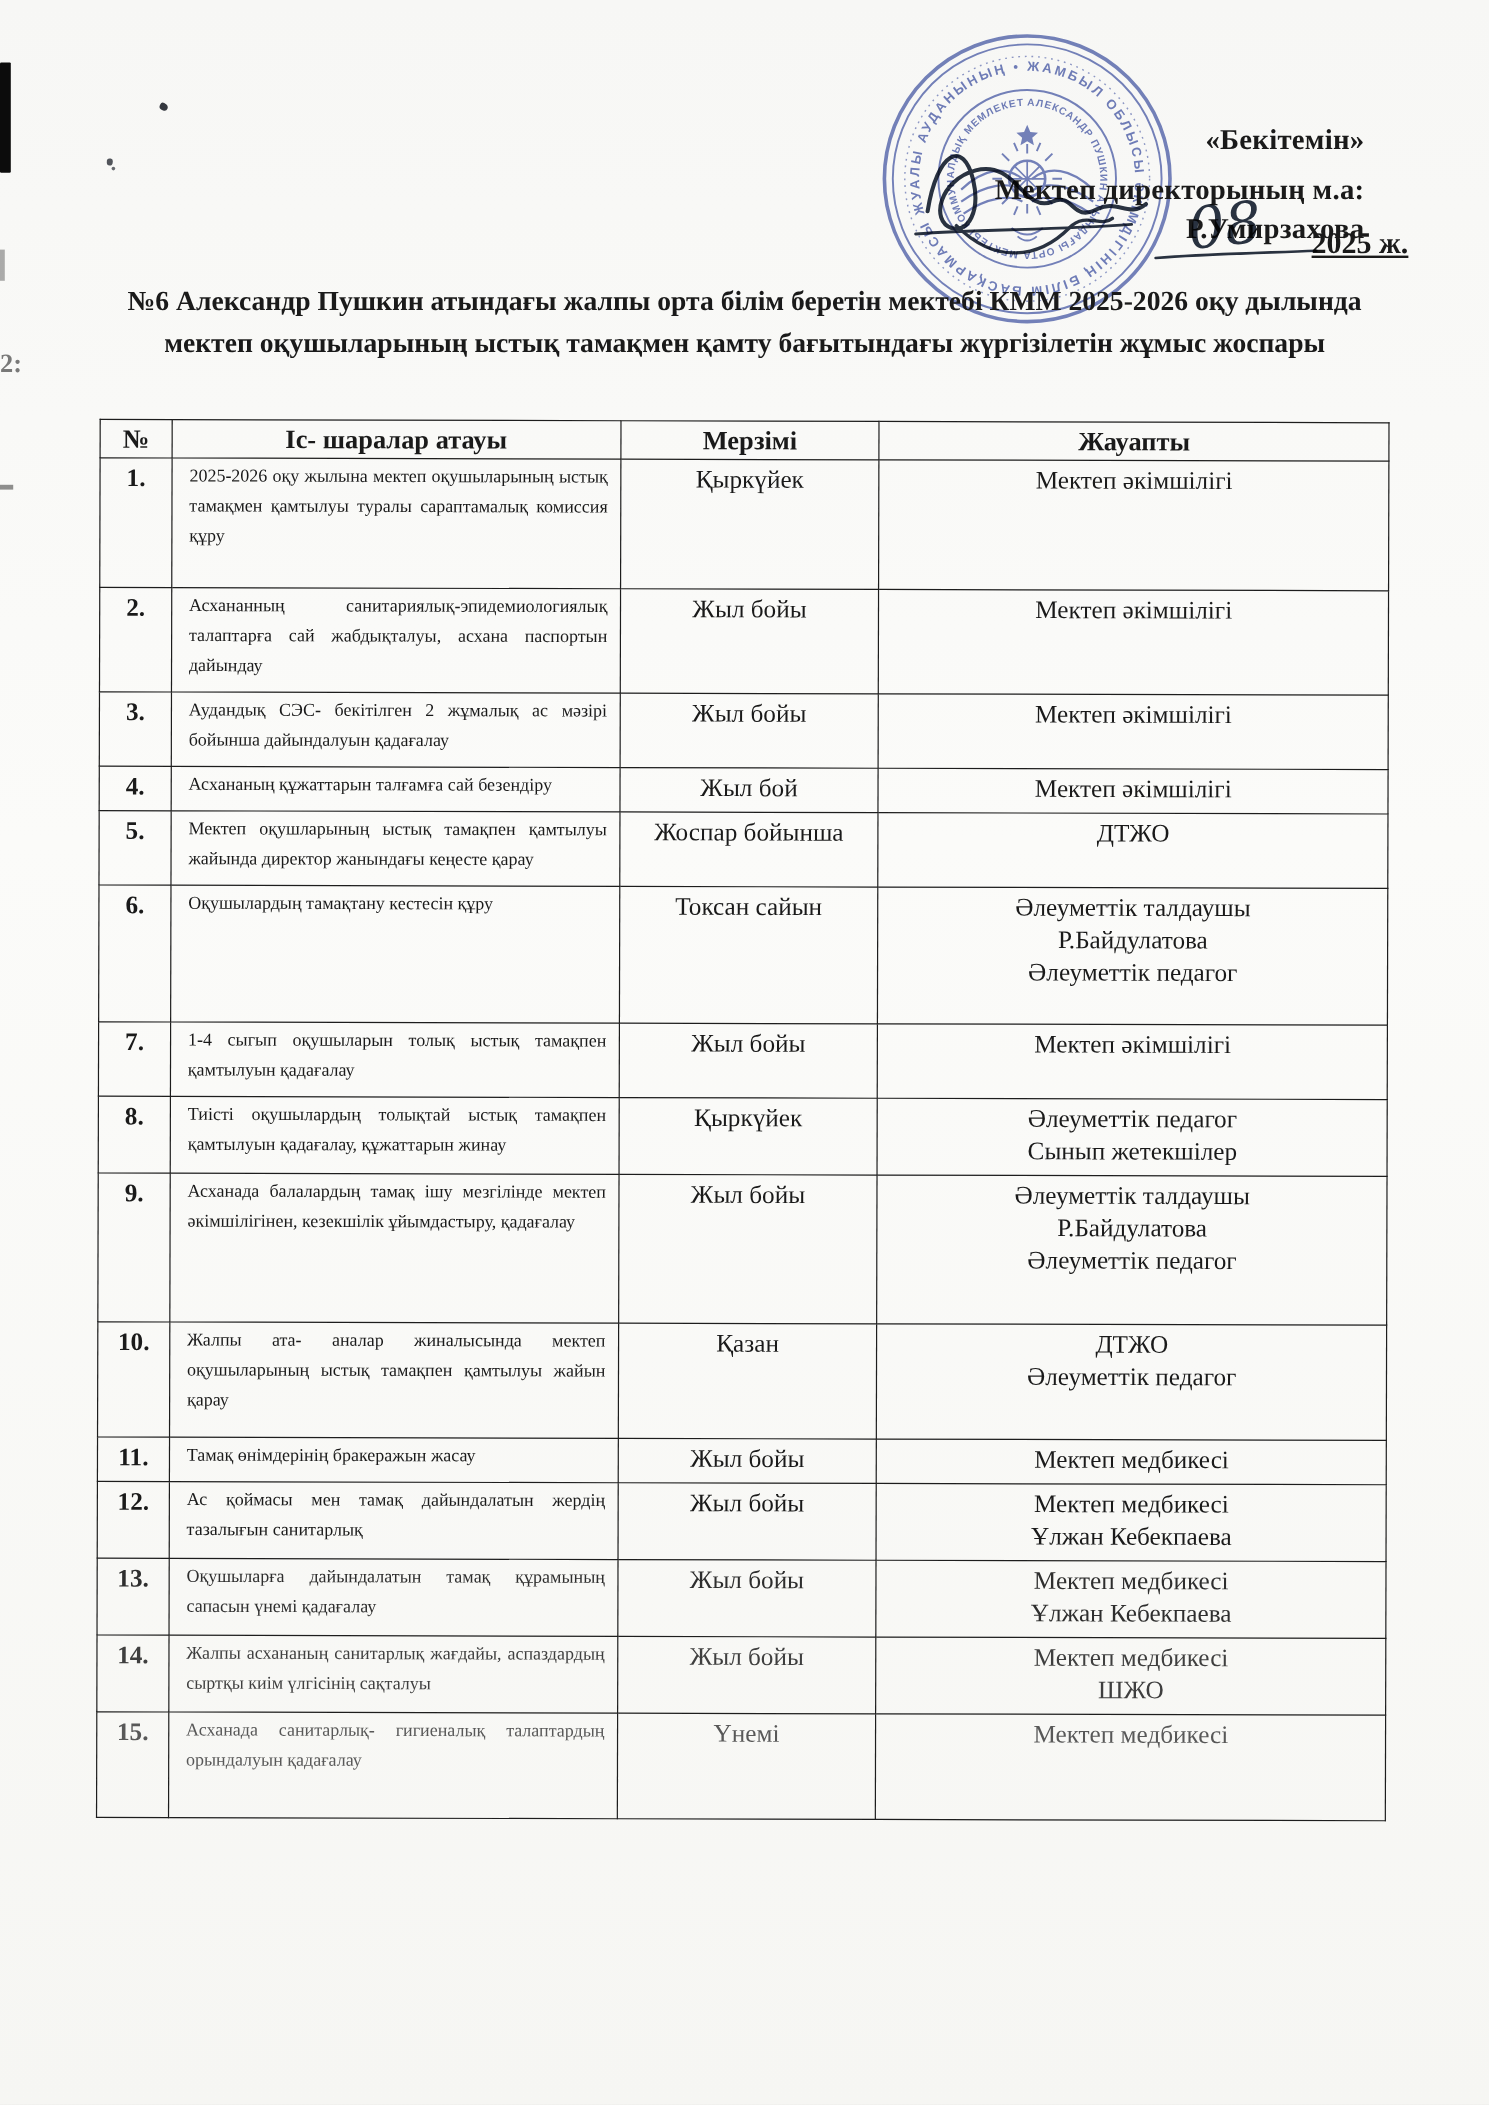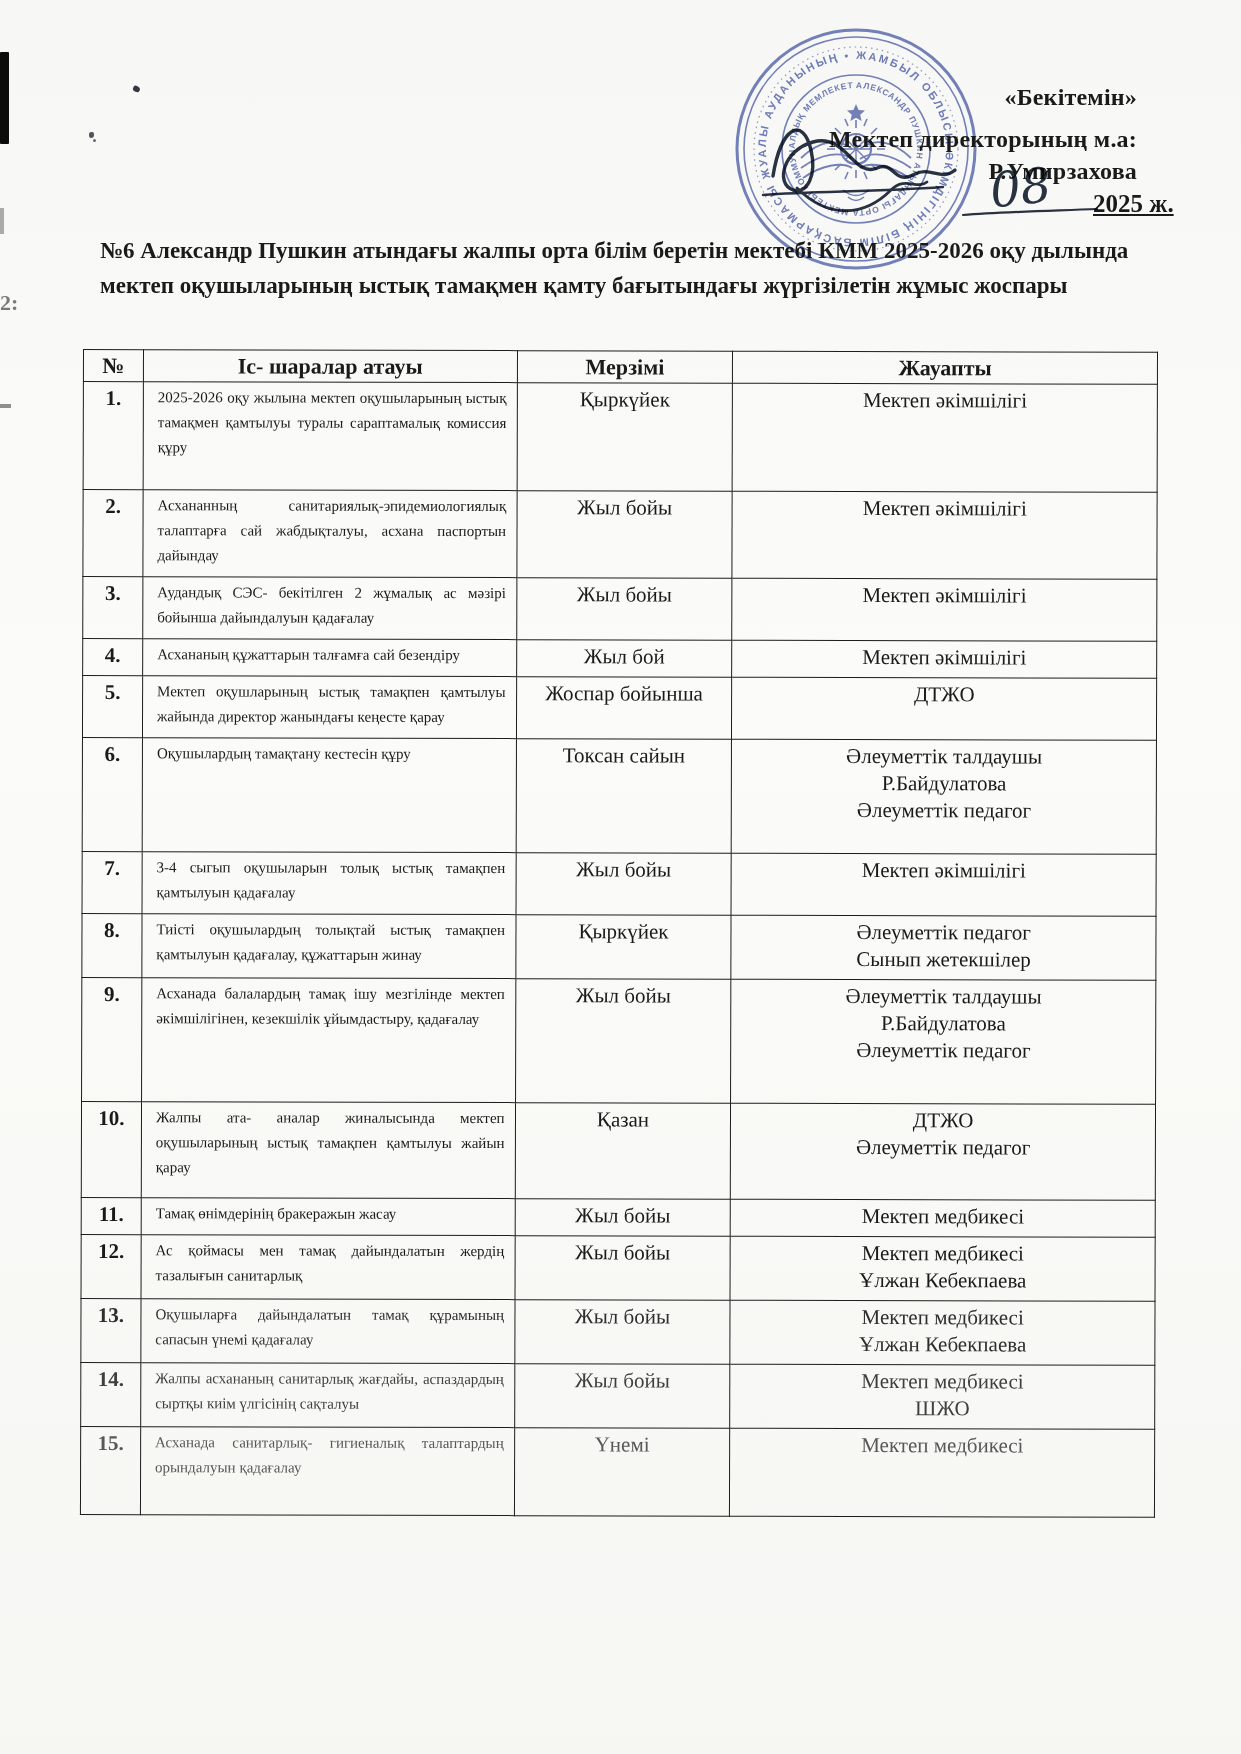--- a/index.html
+++ b/index.html
@@ -14,32 +14,32 @@
   }
   
   .bar-artifact{position:absolute;left:0;top:52px;width:9px;height:92px;background:#0c0c0c;border-radius:1px;}
   .bar-artifact2{position:absolute;left:0;top:208px;width:4px;height:26px;background:rgba(25,25,25,.35);}
   .mark-2{position:absolute;left:0;top:290px;font-size:22px;font-weight:bold;color:rgba(35,35,35,.6);}
   .mark-dash{position:absolute;left:0;top:404px;width:11px;height:4px;background:rgba(35,35,35,.5);}
   .speck1{position:absolute;left:133px;top:86px;width:7px;height:6px;background:#35383f;border-radius:40% 60% 50% 50%;transform:rotate(25deg);}
   .speck2{position:absolute;left:89px;top:132px;width:5px;height:6px;background:rgba(40,44,52,.8);border-radius:50% 40% 60% 50%;}
   .speck3{position:absolute;left:93px;top:139px;width:3px;height:3px;background:rgba(40,44,52,.7);border-radius:50%;}
   
-  .approve-line{position:absolute;width:440px;text-align:right;font-weight:bold;font-size:24px;letter-spacing:.2px;}
+  .approve-line{position:absolute;width:440px;text-align:right;font-weight:bold;font-size:24px;letter-spacing:.2px;margin-top:20px;}
   .approve-1{top:84px;left:697px;}
   .approve-2{top:126px;left:697px;}
   .approve-3{top:158px;left:697px;}
   .approve-year{position:absolute;left:1093px;top:190px;font-weight:bold;font-size:25px;text-decoration:underline;}
   
   .stamp{position:absolute;left:705px;top:20px;width:302px;height:264px;mix-blend-mode:multiply;opacity:.88;}
   .signature{position:absolute;left:745px;top:98px;width:420px;height:140px;mix-blend-mode:multiply;}
   
   .doc-title{
     position:absolute;left:100px;top:233px;width:1041px;
-    font-weight:bold;font-size:23px;line-height:35px;
+    text-align:center;font-weight:bold;font-size:23px;line-height:35px;
   }
   
   table.plan{
     position:absolute;left:83px;top:349px;width:1075px;
     border-collapse:collapse;
     transform:rotate(0.15deg);transform-origin:top left;
   }
   table.plan th,table.plan td{border:1.8px solid #1d1d1d;}
   table.plan th{font-size:22px;font-weight:bold;padding:2px 4px;height:27px;text-align:center;}
   col.c-num{width:60px;} col.c-act{width:374px;} col.c-term{width:216px;} col.c-resp{width:425px;}
@@ -174,21 +174,21 @@
 
   <tr>
     <td class="num">6.</td>
     <td class="act">Оқушылардың тамақтану кестесін құру</td>
     <td class="term">Токсан сайын</td>
     <td class="resp">Әлеуметтік талдаушы<br>Р.Байдулатова<br>Әлеуметтік педагог</td>
   </tr>
 
   <tr>
     <td class="num">7.</td>
-    <td class="act">3-4 сыгып оқушыларын толық ыстық тамақпен қамтылуын қадағалау</td>
+    <td class="act">1-4 сыгып оқушыларын толық ыстық тамақпен қамтылуын қадағалау</td>
     <td class="term">Жыл бойы</td>
     <td class="resp">Мектеп әкімшілігі</td>
   </tr>
 
   <tr>
     <td class="num">8.</td>
     <td class="act">Тиісті оқушылардың толықтай ыстық тамақпен қамтылуын қадағалау, құжаттарын жинау</td>
     <td class="term">Қыркүйек</td>
     <td class="resp">Әлеуметтік педагог<br>Сынып жетекшілер</td>
   </tr>

